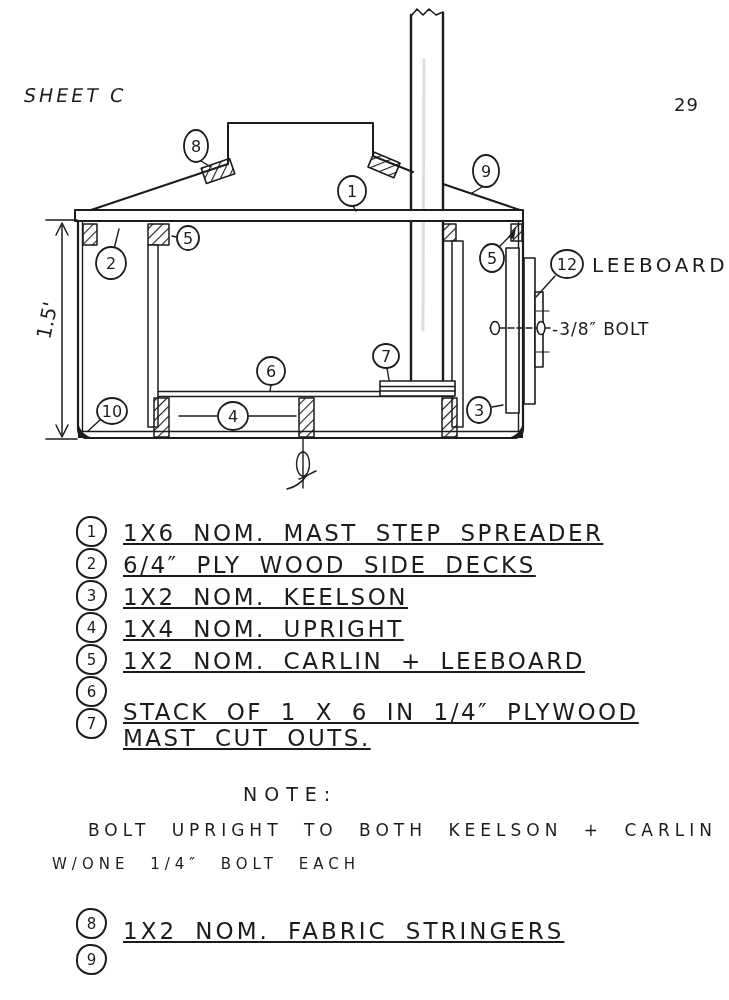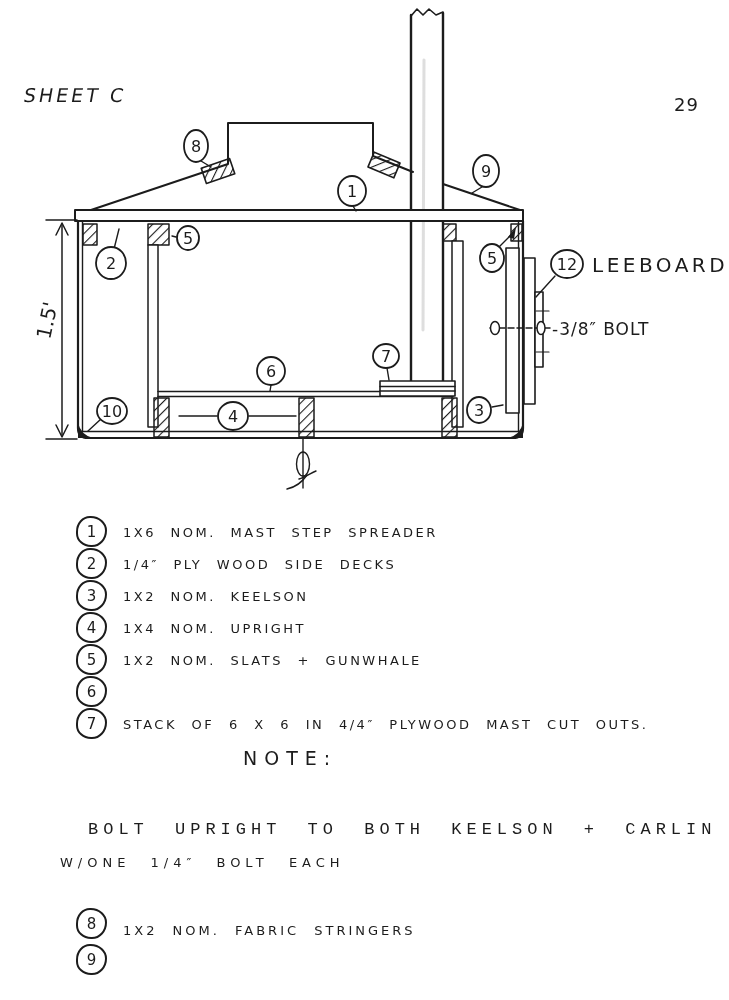--- a/index.html
+++ b/index.html
@@ -10,25 +10,25 @@
   .page-num{left:674px;top:84px;font-size:18px;letter-spacing:1px;margin-top:10px;}
   svg{position:absolute;left:0;top:0;}
   svg text{font-family:"DejaVu Sans",sans-serif;fill:#1c1c1c;}
   .callout-num{font-size:16px;}
   .legend{position:absolute;left:76px;top:518px;display:flex;flex-direction:column;gap:5px;}
   .legend.bottom{top:910px;gap:9px;}
   .legend-row{display:flex;align-items:center;gap:16px;height:27px;}
   .num-circle{flex:0 0 auto;width:27px;height:27px;border:2px solid #1c1c1c;
       border-radius:46% 54% 50% 50%/52% 48% 55% 45%;display:flex;align-items:center;
       justify-content:center;font-size:15px;}
-  .legend-text{font-size:13px;letter-spacing:2.5px;word-spacing:8px;padding-top:2px;}
+  .legend-text{font-size:23px;letter-spacing:2.5px;word-spacing:8px;padding-top:2px;text-decoration:underline;}
   .legend.bottom .legend-text{letter-spacing:3px;margin-top:12px;}
-  .note-head{left:243px;top:747px;font-size:19px;letter-spacing:7px;}
-  .note-line1{left:88px;top:820px;font-size:17px;letter-spacing:5px;word-spacing:11px;font-family:Liberation Mono, monospace;}
-  .note-line2{left:60px;top:855px;font-size:13px;letter-spacing:5px;word-spacing:11px;}
+  .note-head{left:243px;top:783px;font-size:19px;letter-spacing:7px;}
+  .note-line1{left:88px;top:820px;font-size:17px;letter-spacing:5px;word-spacing:11px;}
+  .note-line2{left:52px;top:855px;font-size:15px;letter-spacing:5px;word-spacing:11px;}
 </style>
 </head>
 <body>
 
 <div class="page">
 
   <div class="hw sheet-label">SHEET C</div>
   <div class="hw page-num">29</div>
 
   <svg width="729" height="505" viewBox="0 0 729 505">
@@ -191,40 +191,40 @@
     </g>
   </svg>
 
   <div class="legend">
     <div class="legend-row">
       <span class="num-circle">1</span>
       <span class="legend-text">1X6 NOM. MAST STEP SPREADER</span>
     </div>
     <div class="legend-row">
       <span class="num-circle">2</span>
-      <span class="legend-text">1/4″ PLY WOOD SIDE DECKS</span>
+      <span class="legend-text">6/4″ PLY WOOD SIDE DECKS</span>
     </div>
     <div class="legend-row">
       <span class="num-circle">3</span>
       <span class="legend-text">1X2 NOM. KEELSON</span>
     </div>
     <div class="legend-row">
       <span class="num-circle">4</span>
       <span class="legend-text">1X4 NOM. UPRIGHT</span>
     </div>
     <div class="legend-row">
       <span class="num-circle">5</span>
-      <span class="legend-text">1X2 NOM. SLATS + GUNWHALE</span>
+      <span class="legend-text">1X2 NOM. CARLIN + LEEBOARD</span>
     </div>
     <div class="legend-row">
       <span class="num-circle">6</span>
     </div>
     <div class="legend-row">
       <span class="num-circle">7</span>
-      <span class="legend-text">STACK OF 6 X 6 IN 4/4″ PLYWOOD MAST CUT OUTS.</span>
+      <span class="legend-text">STACK OF 1 X 6 IN 1/4″ PLYWOOD MAST CUT OUTS.</span>
     </div>
   </div>
 
   <div class="hw note-head">NOTE:</div>
   <div class="hw note-line1">BOLT UPRIGHT TO BOTH KEELSON + CARLIN</div>
   <div class="hw note-line2">W/ONE 1/4″ BOLT EACH</div>
 
   <div class="legend bottom">
     <div class="legend-row">
       <span class="num-circle">8</span>

